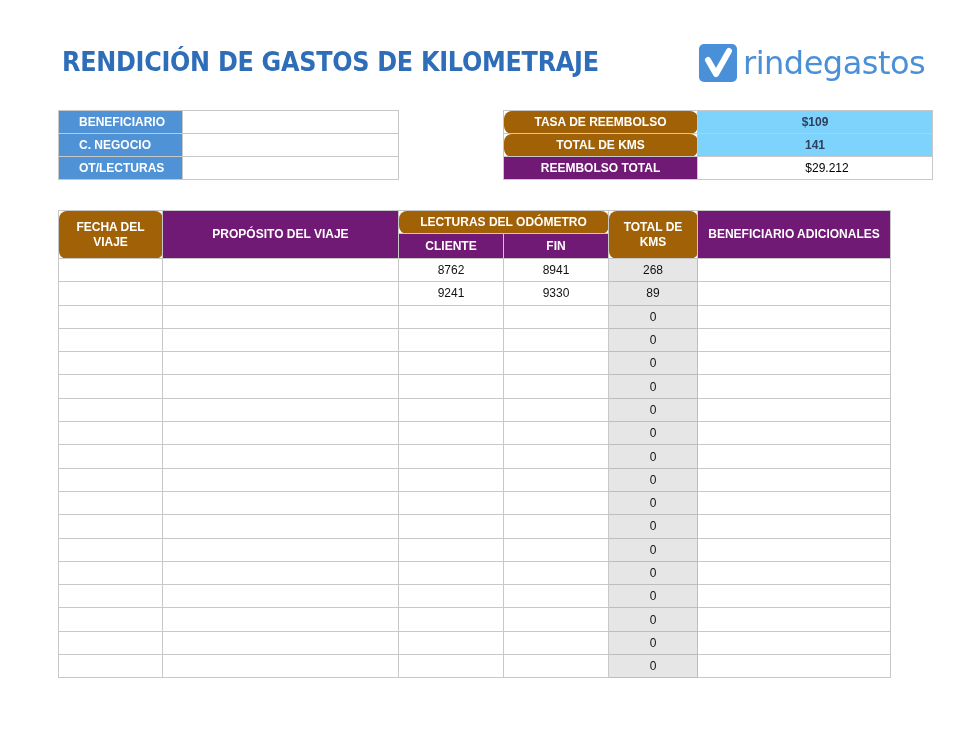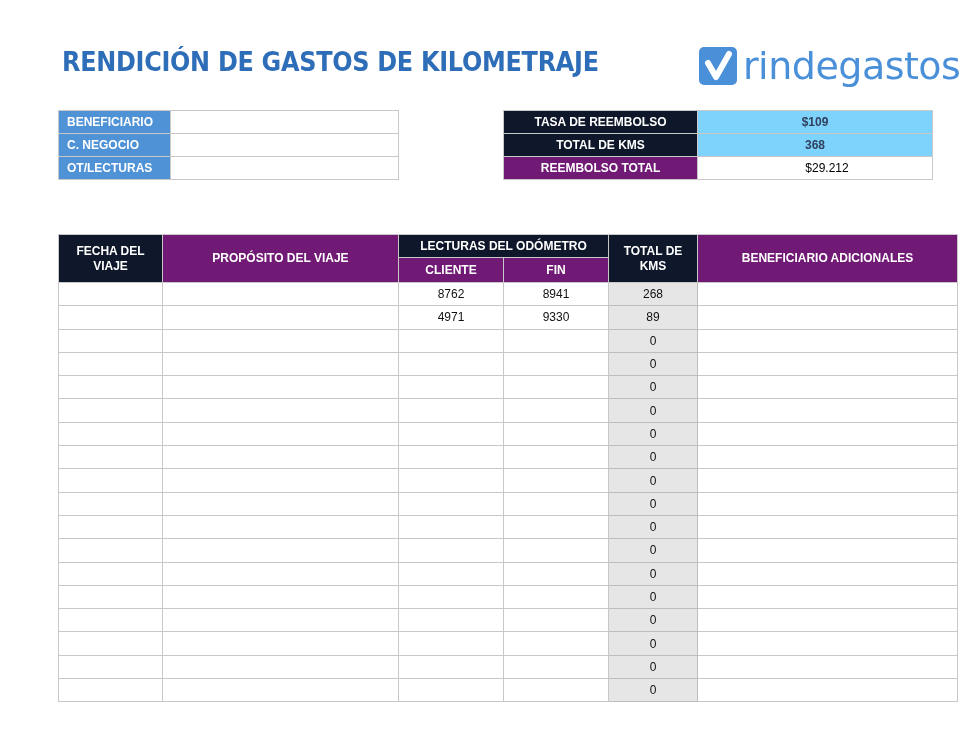--- a/index.html
+++ b/index.html
@@ -1,32 +1,32 @@
 <!DOCTYPE html>
 <html><head>
 <meta charset="utf-8">
 <style>
   html, body { margin:0; padding:0; background:#ffffff; }
   body { width:961px; height:729px; position:relative; font-family:"Liberation Sans", sans-serif; overflow:hidden; }
   .title { position:absolute; left:62px; top:47px; font-size:26px; font-weight:bold; color:#2e6db7; letter-spacing:-0.3px; font-family:"DejaVu Sans", sans-serif; transform:scaleX(0.92); transform-origin:left center; }
   .logo { position:absolute; left:699px; top:44px; display:flex; align-items:center; }
   .logo-mark { width:38px; height:38px; background:#4a90d9; border-radius:5px; position:relative; }
   .logo-mark svg { position:absolute; left:0; top:0; }
-  .logo-text { font-size:38px; color:#4a90d9; font-family:"DejaVu Sans", sans-serif; margin-left:6px; letter-spacing:-0.5px; }
+  .logo-text { font-size:32px; color:#4a90d9; font-family:"DejaVu Sans", sans-serif; margin-left:6px; letter-spacing:-0.5px; }
   table { border-collapse:collapse; position:absolute; }
   td, th { border:1px solid #c8c8c8; padding:0; font-size:12px; height:22px; }
   .info-left { left:58px; top:110px; width:341px; }
-  .info-left .lbl { width:103px; background:#4f92d6; color:#fff; font-weight:bold; text-align:left; padding-left:8px; font-size:12px; }
+  .info-left .lbl { width:103px; background:#4f92d6; color:#fff; font-weight:bold; text-align:left; padding-left:20px; font-size:12px; }
   .info-right { left:503px; top:110px; width:430px; }
   .info-right .lbl { width:193px; color:#fff; font-weight:bold; text-align:center; }
-  .dark { background:#0f172a; }
+  .dark { background:#a16207;border-radius:8px; }
   .light { background:#701a75; }
   .info-right .val { text-align:center; font-weight:bold; color:#2f3f5c; background:#7dd3fc; }
   .info-right .val.plain { background:#fff; font-weight:normal; color:#000;padding-left:24px; }
-  .main { left:58px; top:210px; width:900px;margin-top:24px; }
+  .main { left:58px; top:210px; width:833px; }
   .main th { color:#fff; font-weight:bold; font-size:12px; text-align:center; line-height:15px; }
   .main td { height:22.3px; text-align:center; font-size:12px; color:#111; }
   .main td.tot { background:#e6e6e6; border-color:#bdbdbd; }
 </style>
 </head>
 <body>
 
 <div class="title">RENDICIÓN DE GASTOS DE KILOMETRAJE</div>
 
 <div class="logo">
@@ -56,21 +56,21 @@
   </table>
 
 <table class="info-right">
   <tbody>
       <tr>
     <td class="lbl dark">TASA DE REEMBOLSO</td>
     <td class="val">$109</td>
   </tr>
   <tr>
     <td class="lbl dark">TOTAL DE KMS</td>
-    <td class="val">368</td>
+    <td class="val">141</td>
   </tr>
   <tr>
     <td class="lbl light">REEMBOLSO TOTAL</td>
     <td class="val plain">$29.212</td>
   </tr>
 </tbody>
   </table>
 
 <table class="main" id="main-table">
   <colgroup>
@@ -99,21 +99,21 @@
         <td></td>
         <td></td>
         <td>8762</td>
         <td>8941</td>
         <td class="tot">268</td>
         <td></td>
       </tr>
       <tr>
         <td></td>
         <td></td>
-        <td>4971</td>
+        <td>9241</td>
         <td>9330</td>
         <td class="tot">89</td>
         <td></td>
       </tr>
       <tr>
         <td></td>
         <td></td>
         <td></td>
         <td></td>
         <td class="tot">0</td>

